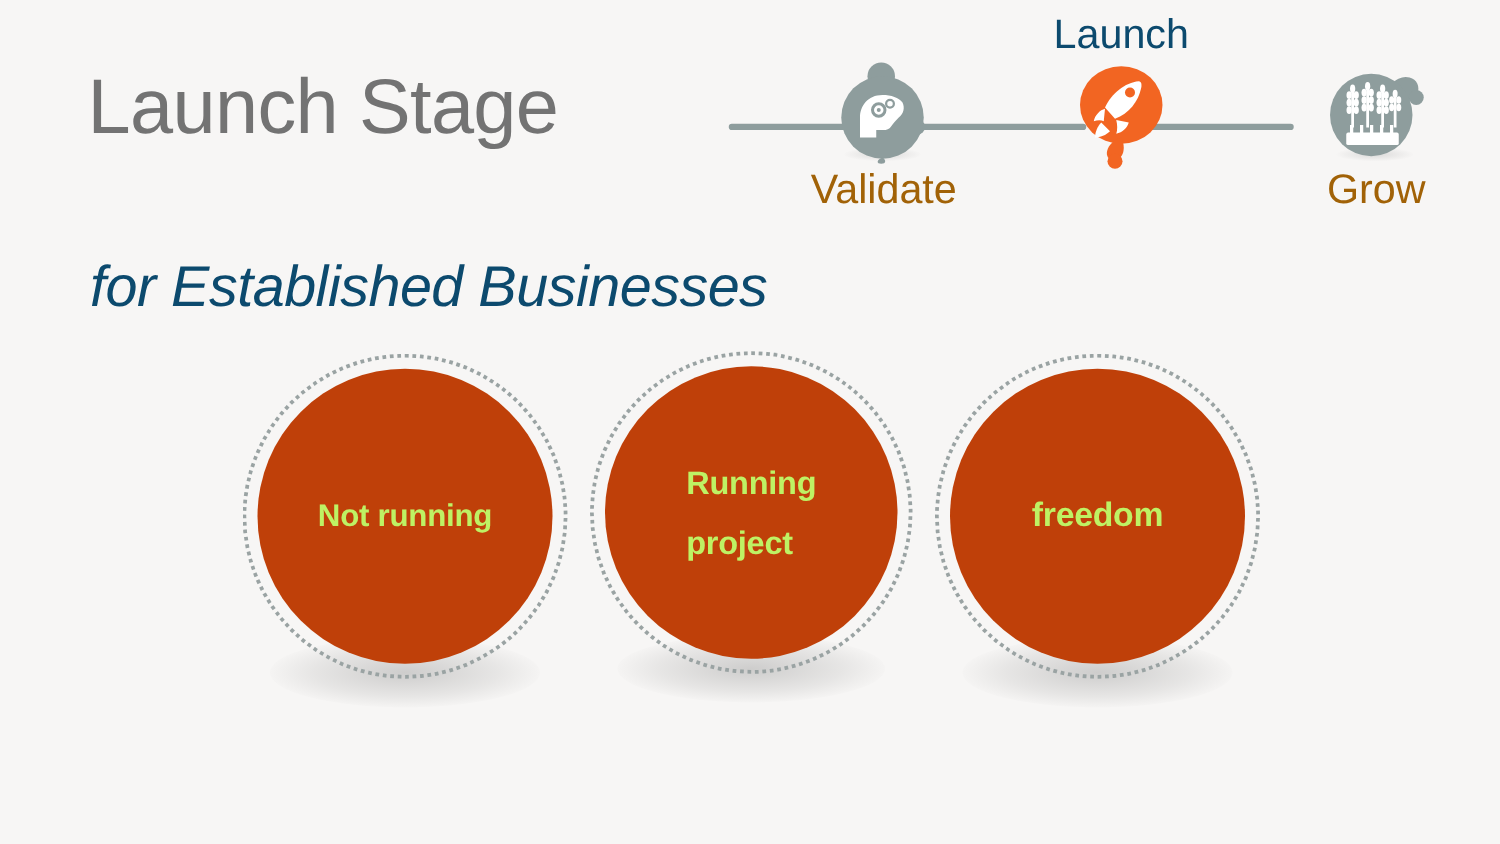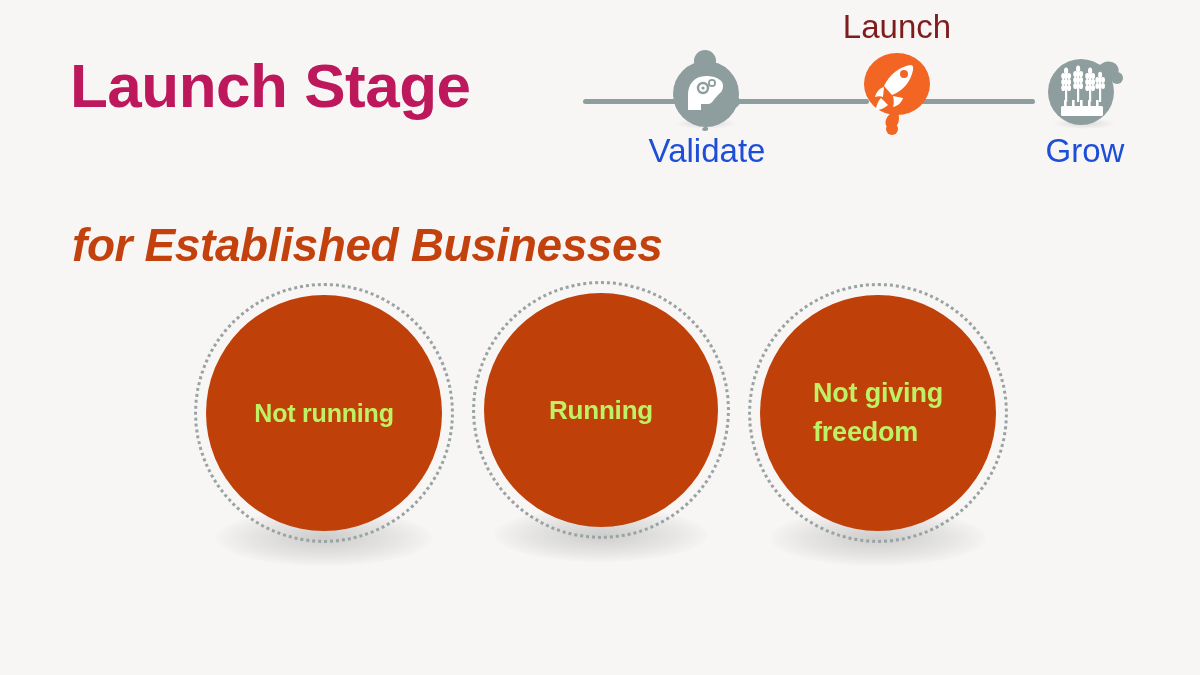--- a/index.html
+++ b/index.html
@@ -22,37 +22,36 @@
     background: #f7f6f5;
   }
 
   
   .page-title {
     position: absolute;
     left: 70px;
     top: 48px;
     font-size: 62px;
     line-height: 76px;
-    font-weight: 700;
-    color: #be185d;
+    font-weight: 400;
+    color: #737373;
     letter-spacing: -0.5px;
     white-space: nowrap;
   }
   .page-subtitle {
     position: absolute;
     left: 72px;
     top: 200px;
     font-size: 46px;
     line-height: 58px;
     font-style: italic;
-    font-weight: 700;
-    color: #c2410c;
+    font-weight: 400;
+    color: #0c4a6e;
     letter-spacing: -0.4px;
     white-space: nowrap;
-    margin-top: 16px;
   }
 
   
   .stage-tracker {
     position: absolute;
     left: 575px;
     top: 18px;
     width: 600px;
     height: 140px;
   }
@@ -79,35 +78,35 @@
   .dot-c  { left: 316px; }
 
   .stage-node {
     position: absolute;
     width: 92px;
     height: 110px;
     top: 26px;
   }
   .node-validate { left: 86px; }
   .node-launch   { left: 276px; top: 30px; }
-  .node-grow     { left: 464px; text-decoration: underline; }
+  .node-grow     { left: 480px; text-decoration: underline; }
 
   .node-label {
     position: absolute;
     width: 220px;
     left: 50%;
     margin-left: -110px;
     text-align: center;
     font-size: 33px;
     font-weight: 300;
-    color: #1d4ed8;
+    color: #a16207;
     white-space: nowrap;
   }
   .label-below { top: 88px; }
-  .label-above { top: -40px; color: #7f1d1d; }
+  .label-above { top: -40px; color: #0c4a6e; }
 
   .node-glyph {
     position: absolute;
     left: 0;
     top: 0;
     width: 92px;
     height: 88px;
   }
   .node-shadow {
     position: absolute;
@@ -295,29 +294,29 @@
         </div>
       </div>
     </div>
 
     <div class="bubble b2">
       <div class="bubble-shadow"></div>
       <div class="bubble-ring"></div>
       <div class="bubble-core">
         <div class="bubble-text">
           <div>Running</div>
+          <div>project</div>
         </div>
       </div>
     </div>
 
     <div class="bubble b3">
       <div class="bubble-shadow"></div>
       <div class="bubble-ring"></div>
       <div class="bubble-core">
         <div class="bubble-text">
-          <div>Not giving</div>
           <div>freedom</div>
         </div>
       </div>
     </div>
 
   </div>
 </div>
 
 </body></html>

